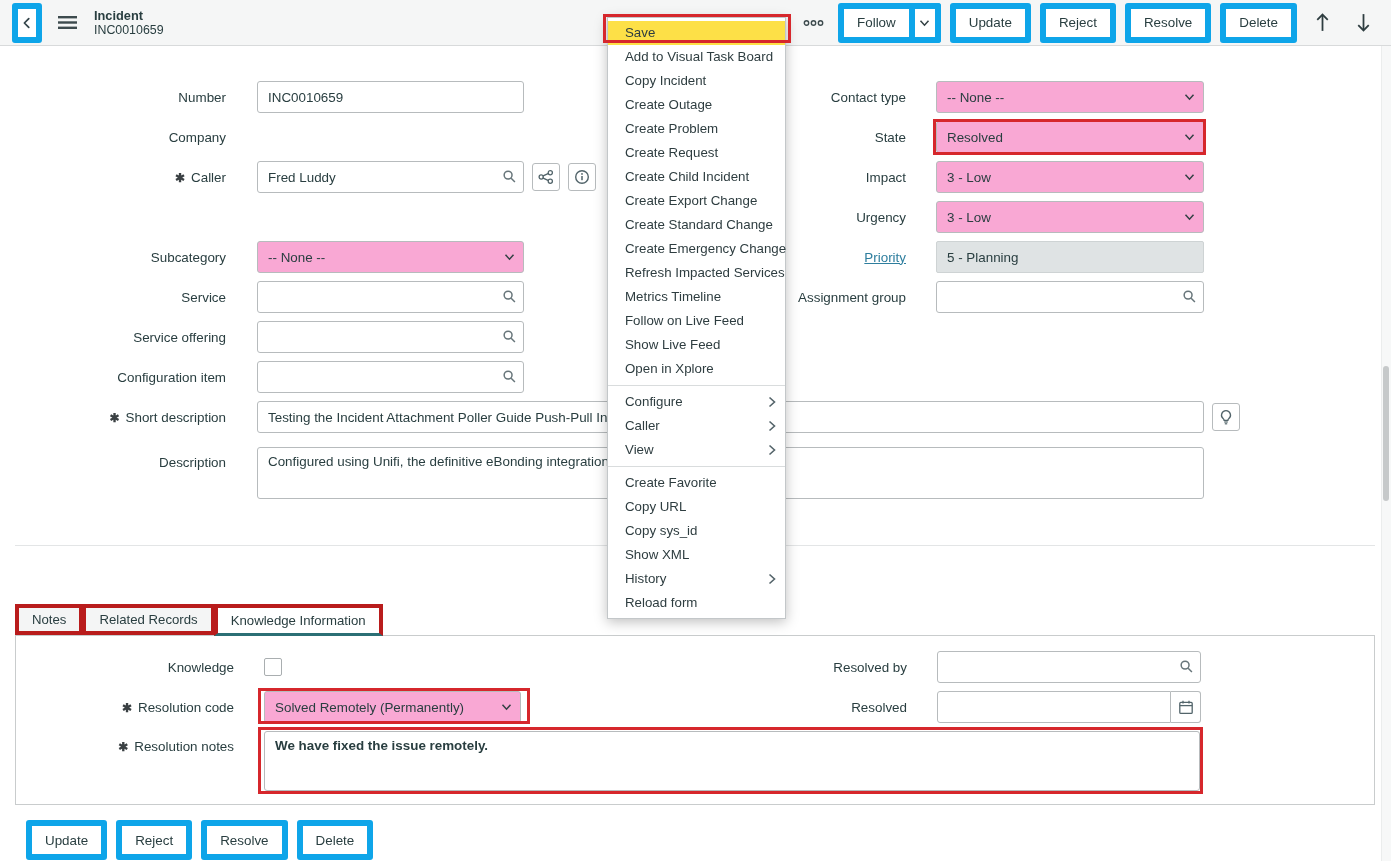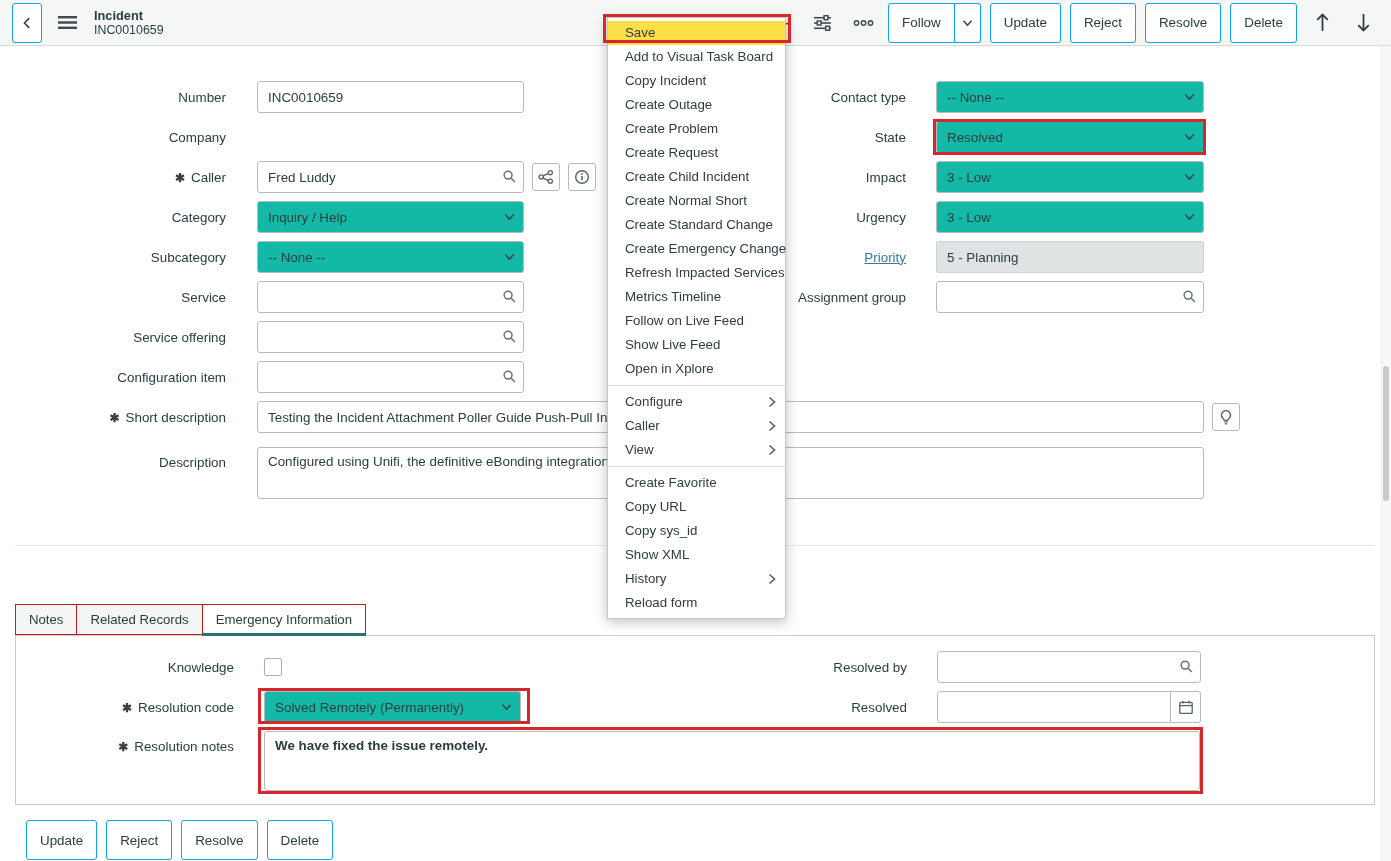--- a/index.html
+++ b/index.html
@@ -4,21 +4,21 @@
 <style>
   *{box-sizing:border-box;margin:0;padding:0}
   html,body{background:#fff}
   body{font-family:"Liberation Sans",sans-serif;color:#293e40;font-size:13.4px}
   .page{position:relative;width:1391px;height:861px;background:#fff;overflow:hidden}
 
   
   .topbar{position:absolute;top:0;left:0;right:0;height:46px;background:#f5f6f6;
     border-bottom:1px solid #d8dadb;display:flex;align-items:center;gap:9px;padding:0 12px;z-index:10}
   .btn{display:inline-flex;align-items:center;justify-content:center;background:#fff;
-    border:1px solid #0ea5e9;border-radius:3px;height:40px;padding:0 13px;font-size:13.4px;
+    border:6px solid #0ea5e9;border-radius:3px;height:40px;padding:0 13px;font-size:13.4px;
     color:#293e40;font-family:inherit;cursor:pointer;white-space:nowrap}
   .back-btn{width:30px;padding:0}
   .ghost{display:inline-flex;align-items:center;justify-content:center;background:transparent;
     border:none;width:32px;height:32px;cursor:pointer;color:#3d4b4e}
   .title{display:flex;flex-direction:column;justify-content:center;line-height:15px;margin-left:2px}
   .title .t1{font-size:12.8px;font-weight:700}
   .title .t2{font-size:12.4px}
   .hdr-right{margin-left:auto;display:flex;align-items:center;gap:9px}
   .split{display:inline-flex}
   .split .btn.main{border-radius:3px 0 0 3px}
@@ -30,37 +30,37 @@
   .flabel{width:240px;text-align:right;padding-right:14px;font-size:13.4px;color:#293e40;
     display:block;white-space:nowrap}
   .req{color:#3a4043;font-weight:700;font-size:12px;margin-right:6px}
   .fctrl{margin-left:17px;display:flex;align-items:center}
   .frow.rcol .fctrl{margin-left:16px}
   .txt{height:32px;border:1px solid #b7bbbd;border-radius:3px;padding:0 10px;font-size:13.4px;
     font-family:inherit;color:#293e40;width:100%;background:#fff}
   .ref{position:relative}
   .ref .txt{padding-right:28px}
   .mag{position:absolute;right:7px;top:8px;color:#67757a;cursor:pointer;line-height:0}
-  .sel{position:relative;height:32px;border:1px solid #b7bbbd;border-radius:3px;background:#14b8a6;
+  .sel{position:relative;height:32px;border:1px solid #b7bbbd;border-radius:3px;background:#f9a8d4;
     display:flex;align-items:center;padding:0 26px 0 10px;font-size:13.4px;cursor:pointer;white-space:nowrap;overflow:hidden}
   .sel .sel-arrow{position:absolute;right:8px;top:11px;line-height:0;color:#334144}
   .ro{height:32px;background:#dfe3e4;border:1px solid #ced3d4;border-radius:2px;display:flex;
     align-items:center;padding:0 10px;font-size:13.4px}
   .sq-btn{width:28px;height:28px;display:inline-flex;align-items:center;justify-content:center;
     background:#fff;border:1px solid #b7bbbd;border-radius:3px;margin-left:8px;color:#52646a;cursor:pointer}
   .w267{width:267px}.w268{width:268px}.w264{width:264px}.w947{width:947px}
   .tarea{border:1px solid #b7bbbd;border-radius:3px;padding:6px 10px;font-size:13.4px;
     font-family:inherit;color:#293e40;resize:none;background:#fff;display:block}
   .plink{color:#2e7e9e;text-decoration:underline;cursor:pointer}
 
   .hr-sep{position:absolute;left:15px;width:1360px;top:545px;height:1px;background:#e3e5e6}
 
   
   .tabs{position:absolute;left:15px;top:604px;display:flex;z-index:5}
-  .tab{height:31px;display:flex;align-items:center;padding:0 13px;border:1px solid #b91c1c;
+  .tab{height:31px;display:flex;align-items:center;padding:0 13px;border:4px solid #b91c1c;
     background:#f4f5f5;font-size:13.2px;margin-right:-1px;cursor:pointer;white-space:nowrap}
   .tab.active{background:#fff;border-bottom:3px solid #2b6f75;height:32px;z-index:6}
   .tabbox{position:absolute;left:15px;top:635px;width:1360px;height:170px;border:1px solid #c9cccd;background:#fff}
   .brow{position:absolute;display:flex;align-items:center;height:32px;left:0}
   .brow.rcol{left:665px}
   .brow .flabel{width:228px;padding-right:10px}
   .brow.rcol .flabel{width:240px;padding-right:14px}
   .brow .fctrl{margin-left:20px}
   .brow.rcol .fctrl{margin-left:16px}
   .chk{width:18px;height:18px;border:1px solid #a9aeb0;border-radius:2px;background:#fff;cursor:pointer}
@@ -216,33 +216,20 @@
           <svg width="16" height="16" viewBox="0 0 16 16">
               <circle cx="8" cy="8" r="6.3" fill="none" stroke="currentColor" stroke-width="1.4"></circle>
               <rect x="7.25" y="7" width="1.5" height="4.2" fill="currentColor"></rect>
               <rect x="7.25" y="4.1" width="1.5" height="1.7" fill="currentColor"></rect>
             </svg>
         </span>
       </span>
     </span>
   </div>
 
-  <div class="frow" style="top:201px">
-    <span class="flabel"><span>Category</span></span>
-    <span class="fctrl">
-      <span class="sel w267">
-        <span>Inquiry / Help</span>
-        <span class="sel-arrow">
-            <svg width="11" height="8" viewBox="0 0 12 9">
-              <polyline points="1.5,2 6,7 10.5,2" fill="none" stroke="#334144" stroke-width="1.7"></polyline>
-            </svg>
-          </span>
-      </span>
-    </span>
-  </div>
 
   <div class="frow" style="top:241px">
     <span class="flabel"><span>Subcategory</span></span>
     <span class="fctrl">
       <span class="sel w267">
         <span>-- None --</span>
         <span class="sel-arrow">
             <svg width="11" height="8" viewBox="0 0 12 9">
               <polyline points="1.5,2 6,7 10.5,2" fill="none" stroke="#334144" stroke-width="1.7"></polyline>
             </svg>
@@ -403,21 +390,21 @@
   <div class="hr-sep"></div>
 
   <div class="ctx">
     <div class="ctx-item hl"><span>Save</span></div>
     <div class="ctx-item"><span>Add to Visual Task Board</span></div>
     <div class="ctx-item"><span>Copy Incident</span></div>
     <div class="ctx-item"><span>Create Outage</span></div>
     <div class="ctx-item"><span>Create Problem</span></div>
     <div class="ctx-item"><span>Create Request</span></div>
     <div class="ctx-item"><span>Create Child Incident</span></div>
-    <div class="ctx-item"><span>Create Normal Short</span></div>
+    <div class="ctx-item"><span>Create Export Change</span></div>
     <div class="ctx-item"><span>Create Standard Change</span></div>
     <div class="ctx-item"><span>Create Emergency Change</span></div>
     <div class="ctx-item"><span>Refresh Impacted Services</span></div>
     <div class="ctx-item"><span>Metrics Timeline</span></div>
     <div class="ctx-item"><span>Follow on Live Feed</span></div>
     <div class="ctx-item"><span>Show Live Feed</span></div>
     <div class="ctx-item"><span>Open in Xplore</span></div>
     <div class="ctx-sep"></div>
     <div class="ctx-item">
       <span>Configure</span>
@@ -460,21 +447,21 @@
   </div>
 
   <div class="tabs">
     <div class="tab">
         <span>Notes</span>
       </div>
     <div class="tab">
         <span>Related Records</span>
       </div>
     <div class="tab active">
-        <span>Emergency Information</span>
+        <span>Knowledge Information</span>
       </div>
   </div>
 
   <div class="tabbox">
 
     <div class="brow" style="top:15px">
       <span class="flabel"><span>Knowledge</span></span>
       <span class="fctrl">
           <span class="chk"></span>
         </span>

